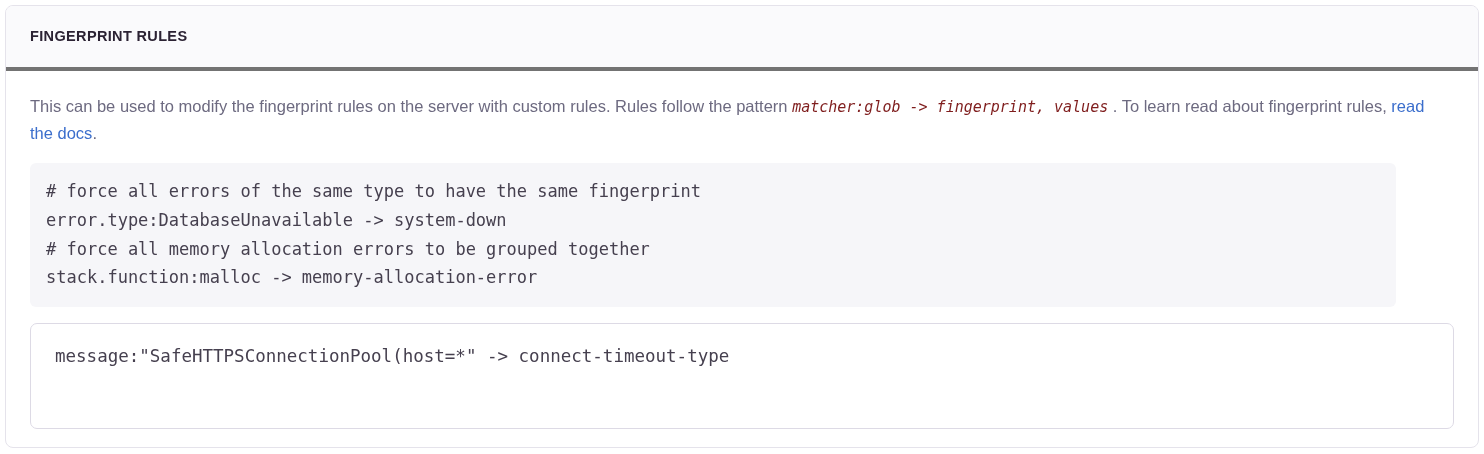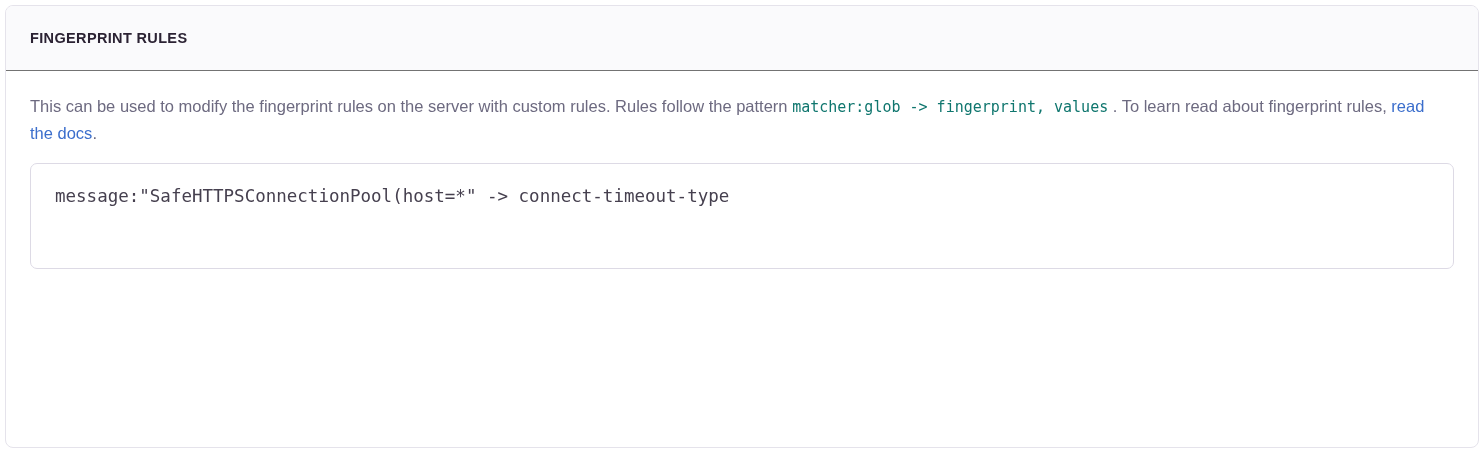--- a/index.html
+++ b/index.html
@@ -23,21 +23,21 @@
     height: 443px;
     background: #ffffff;
     border: 1px solid #e5e3eb;
     border-radius: 8px;
     overflow: hidden;
   }
 
   .panel-header {
     height: 65px;
     background: #fafafc;
-    border-bottom: 1px solid #737373;
+    border-bottom: 4px solid #737373;
     display: flex;
     align-items: center;
     padding: 0 24px;
   }
 
   .panel-title {
     font-size: 14.5px;
     font-weight: bold;
     color: #2b2233;
     letter-spacing: 0.35px;
@@ -53,22 +53,23 @@
     font-size: 16.5px;
     line-height: 1.62;
     color: #6d6a80;
     margin: 0 0 17px 0;
     max-width: 1400px;
   }
 
   .description .inline-code {
     font-family: "DejaVu Sans Mono", "Liberation Mono", monospace;
     font-size: 15px;
-    color: #0f766e;
+    color: #7f1d1d;
     white-space: nowrap;
+    font-style: italic;
   }
 
   .description .doc-link {
     color: #3b6ecc;
     text-decoration: none;
   }
 
   .code-block {
     background: #f6f6f9;
     border-radius: 6px;
@@ -108,17 +109,21 @@
 <div class="panel">
 
   <div class="panel-header">
     <div class="panel-title">FINGERPRINT RULES</div>
   </div>
 
   <div class="panel-body">
 
     <p class="description"><span>This can be used to modify the fingerprint rules on the server with custom rules. Rules follow the pattern </span><code class="inline-code">matcher:glob -&gt; fingerprint, values</code><span> . To learn read about fingerprint rules, </span><a class="doc-link" href="#">read the docs</a><span>.</span></p>
 
+    <pre class="code-block"># force all errors of the same type to have the same fingerprint
+error.type:DatabaseUnavailable -&gt; system-down
+# force all memory allocation errors to be grouped together
+stack.function:malloc -&gt; memory-allocation-error</pre>
 
     <textarea class="rules-input" spellcheck="false" placeholder="matcher:glob -&gt; fingerprint, values" style="">message:"SafeHTTPSConnectionPool(host=*" -&gt; connect-timeout-type</textarea>
 
   </div>
 </div>
 
 </body></html>

